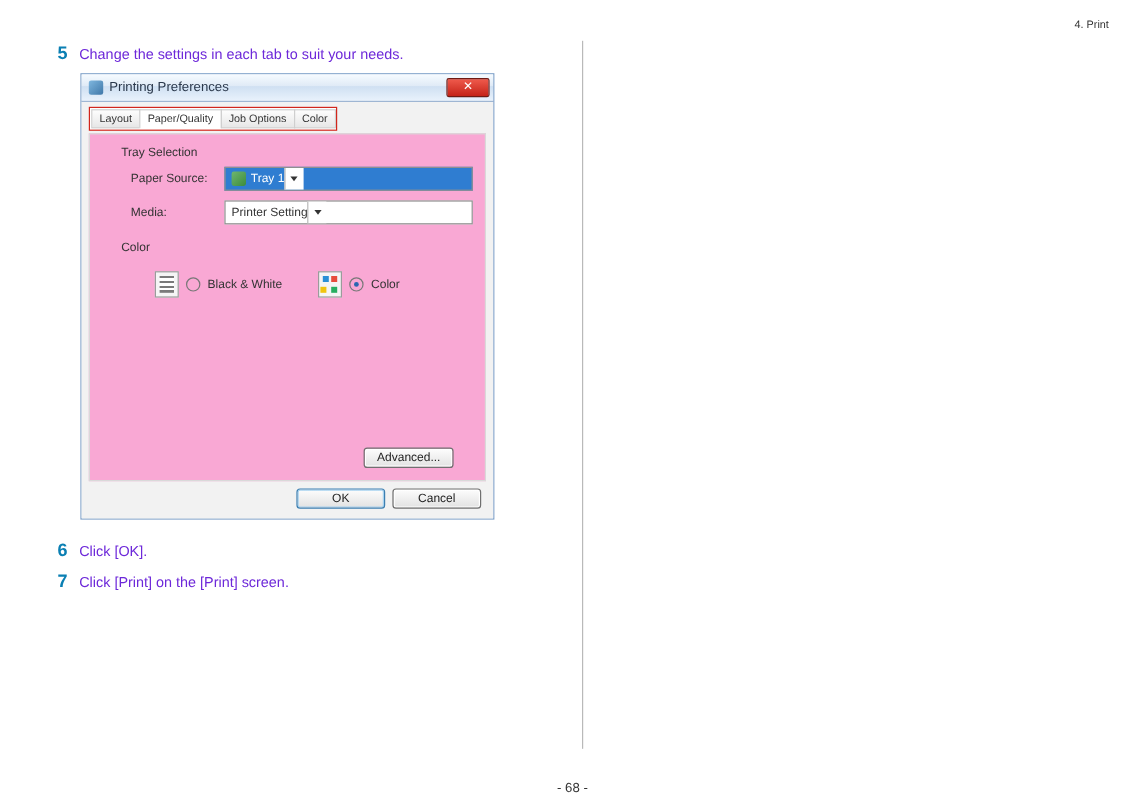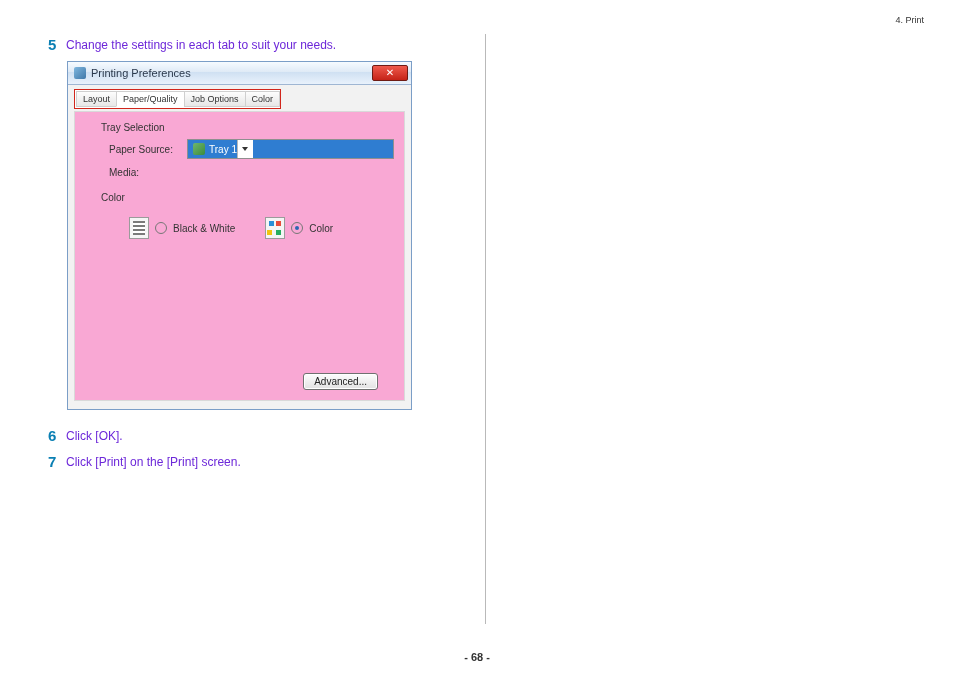--- a/index.html
+++ b/index.html
@@ -52,21 +52,20 @@
     padding-top: 2px;
   }
   .footer {
     position: absolute;
     left: 0;
     right: 0;
     bottom: 12px;
     text-align: center;
     font-size: 11px;
     color: #333;
-    font-weight: bold;
   }
 
   
   .pp-window {
     width: 343px;
     margin: 8px 0 18px 20px;
     box-shadow: 0 0 0 1px #7b9ec7;
     font-family: "Segoe UI", Tahoma, sans-serif;
     font-size: 10px;
     color: #333;
@@ -294,20 +293,26 @@
                   <span class="pp-select-icon"></span>
                   <span>Tray 1</span>
                 </span>
                 <span class="pp-select-arrow">
                     <span class="tri"></span>
                   </span>
               </div>
             </div>
             <div class="pp-field-row">
               <div class="pp-field-label">Media:</div>
+              <div class="pp-select">
+                <span>Printer Setting</span>
+                <span class="pp-select-arrow">
+                    <span class="tri"></span>
+                  </span>
+              </div>
             </div>
           </div>
 
           <div class="pp-group-label">Color</div>
           <div class="pp-color-row">
             <div class="pp-color-option">
               <span class="pp-bw-icon"></span>
               <span class="pp-radio"></span>
               <span>Black &amp; White</span>
             </div>
@@ -316,20 +321,24 @@
               <span class="pp-radio checked"></span>
               <span>Color</span>
             </div>
           </div>
 
           <div class="pp-adv-btn">
             <div class="win-btn">Advanced...</div>
           </div>
         </div>
 
+        <div class="pp-okcancel">
+          <div class="win-btn focus">OK</div>
+          <div class="win-btn">Cancel</div>
+        </div>
       </div>
     </div>
 
     <div class="step-row">
       <div class="step-num">6</div>
       <div class="step-text">Click [OK].</div>
     </div>
 
     <div class="step-row">
       <div class="step-num">7</div>

